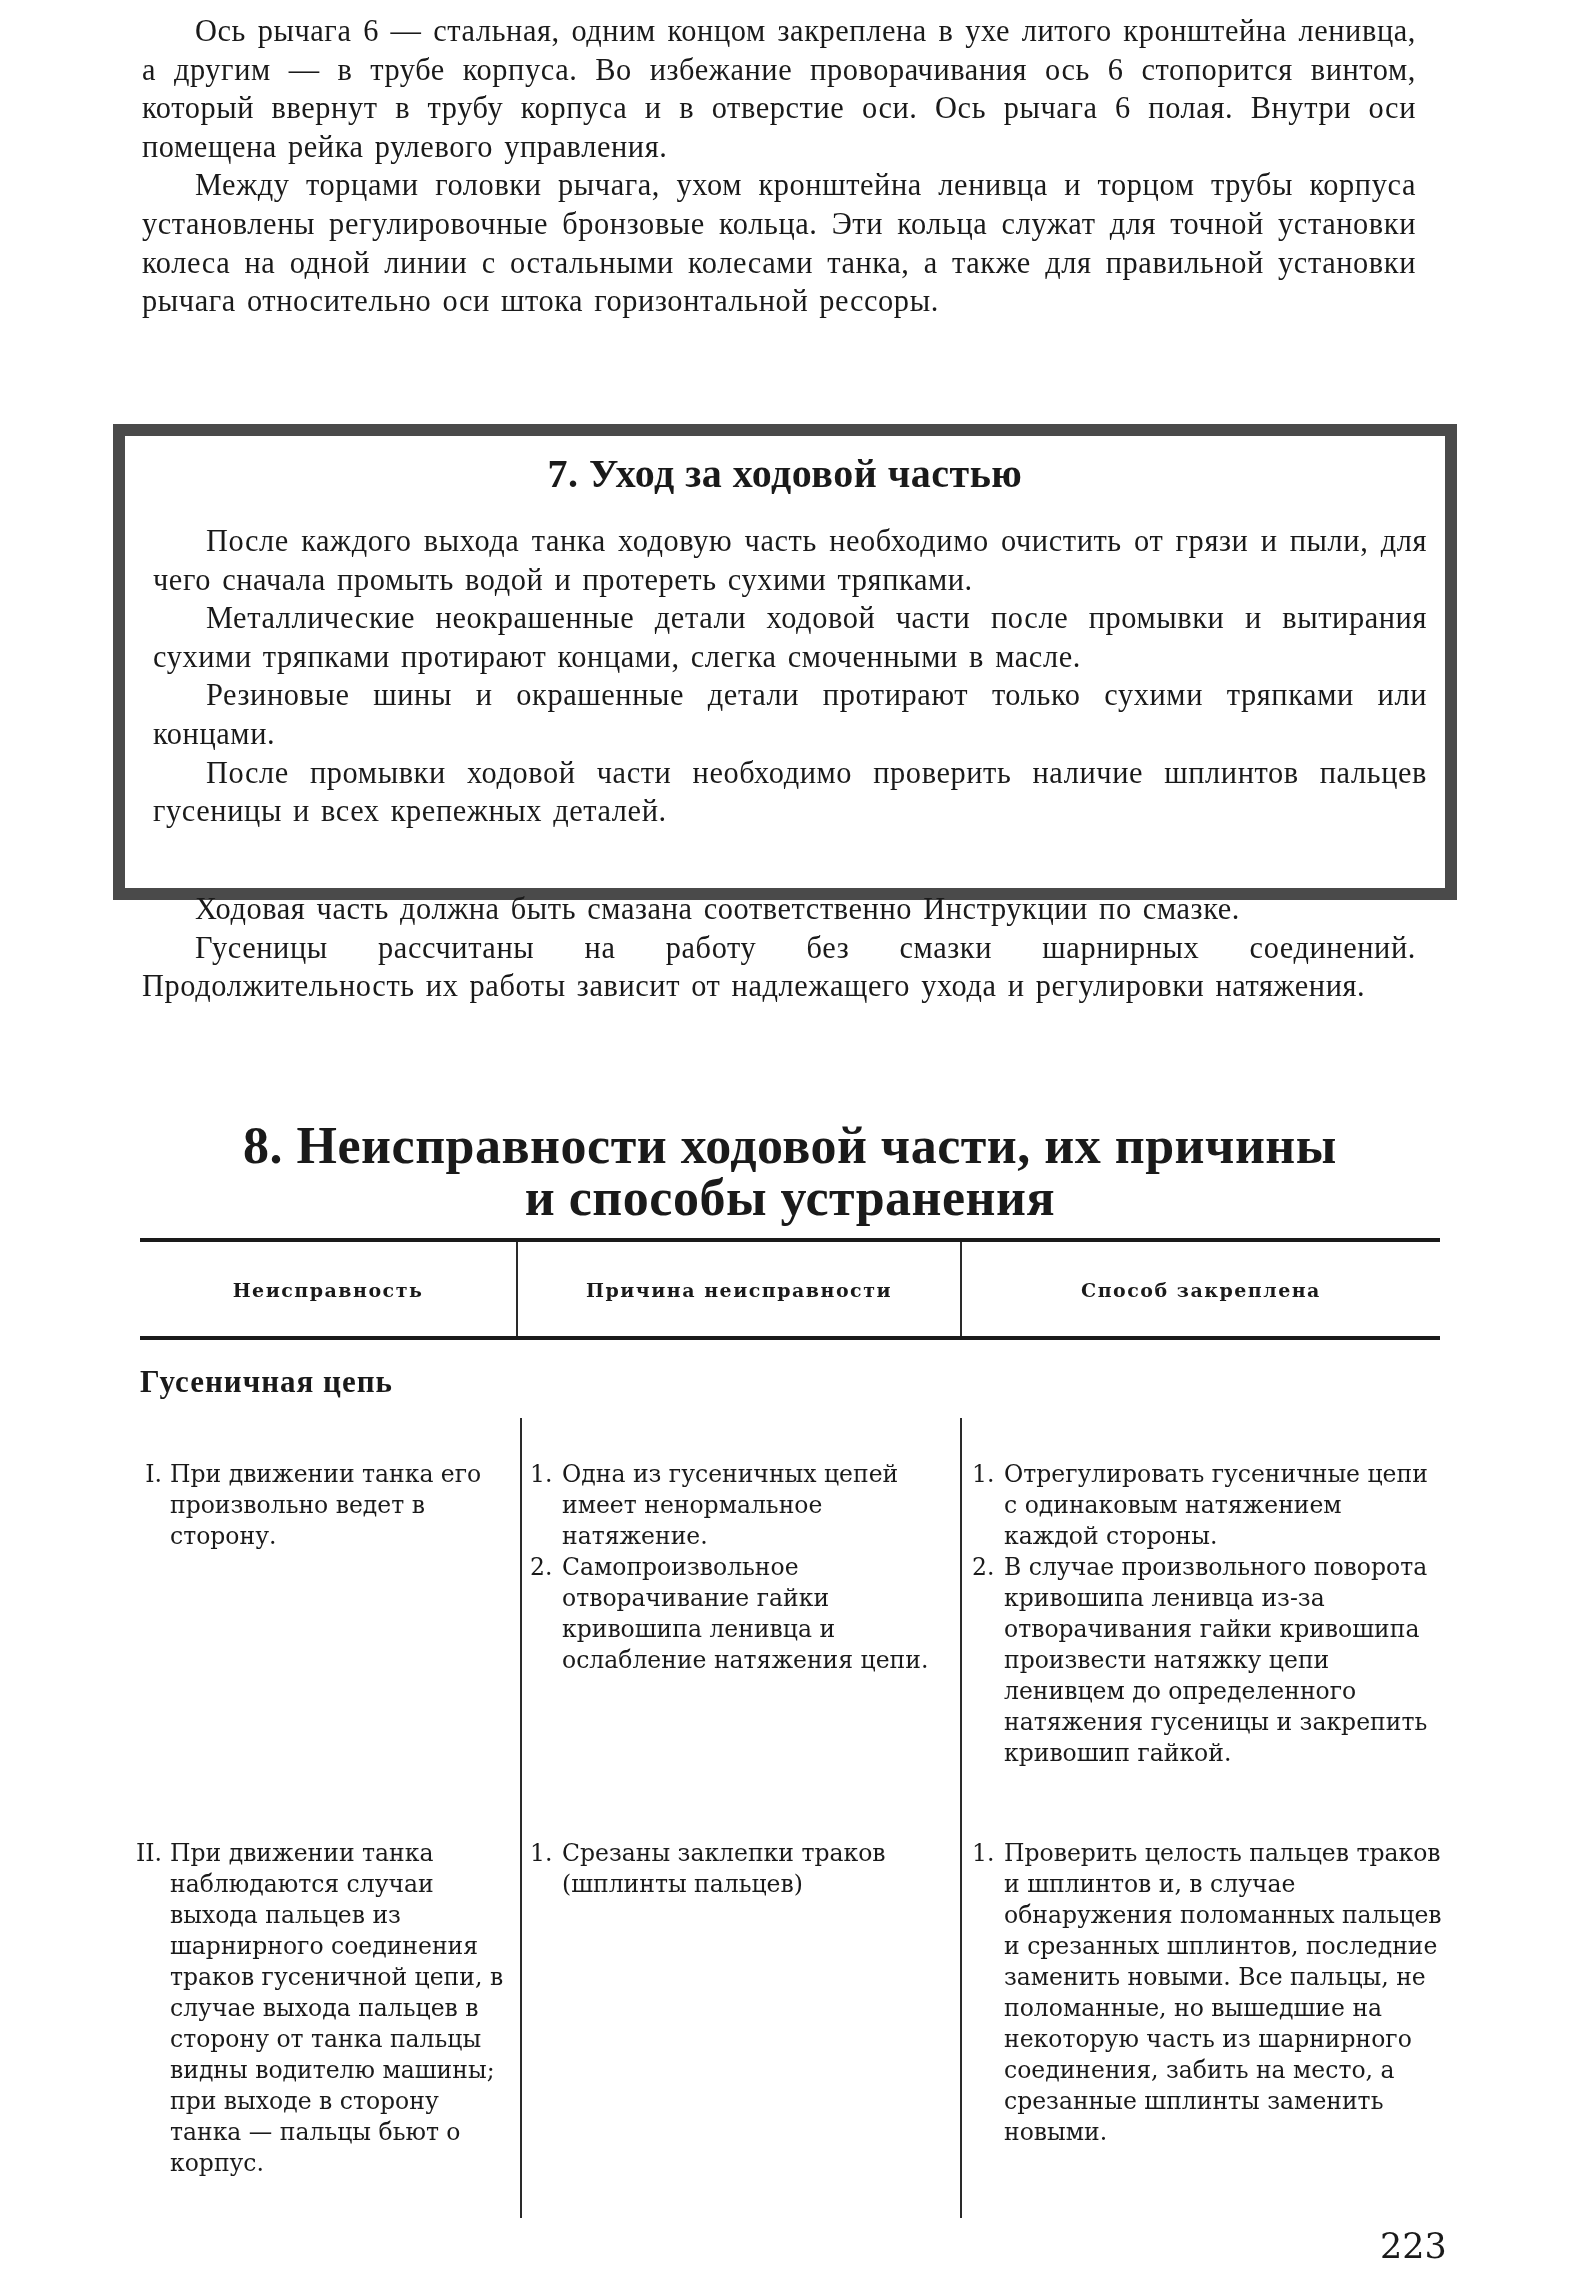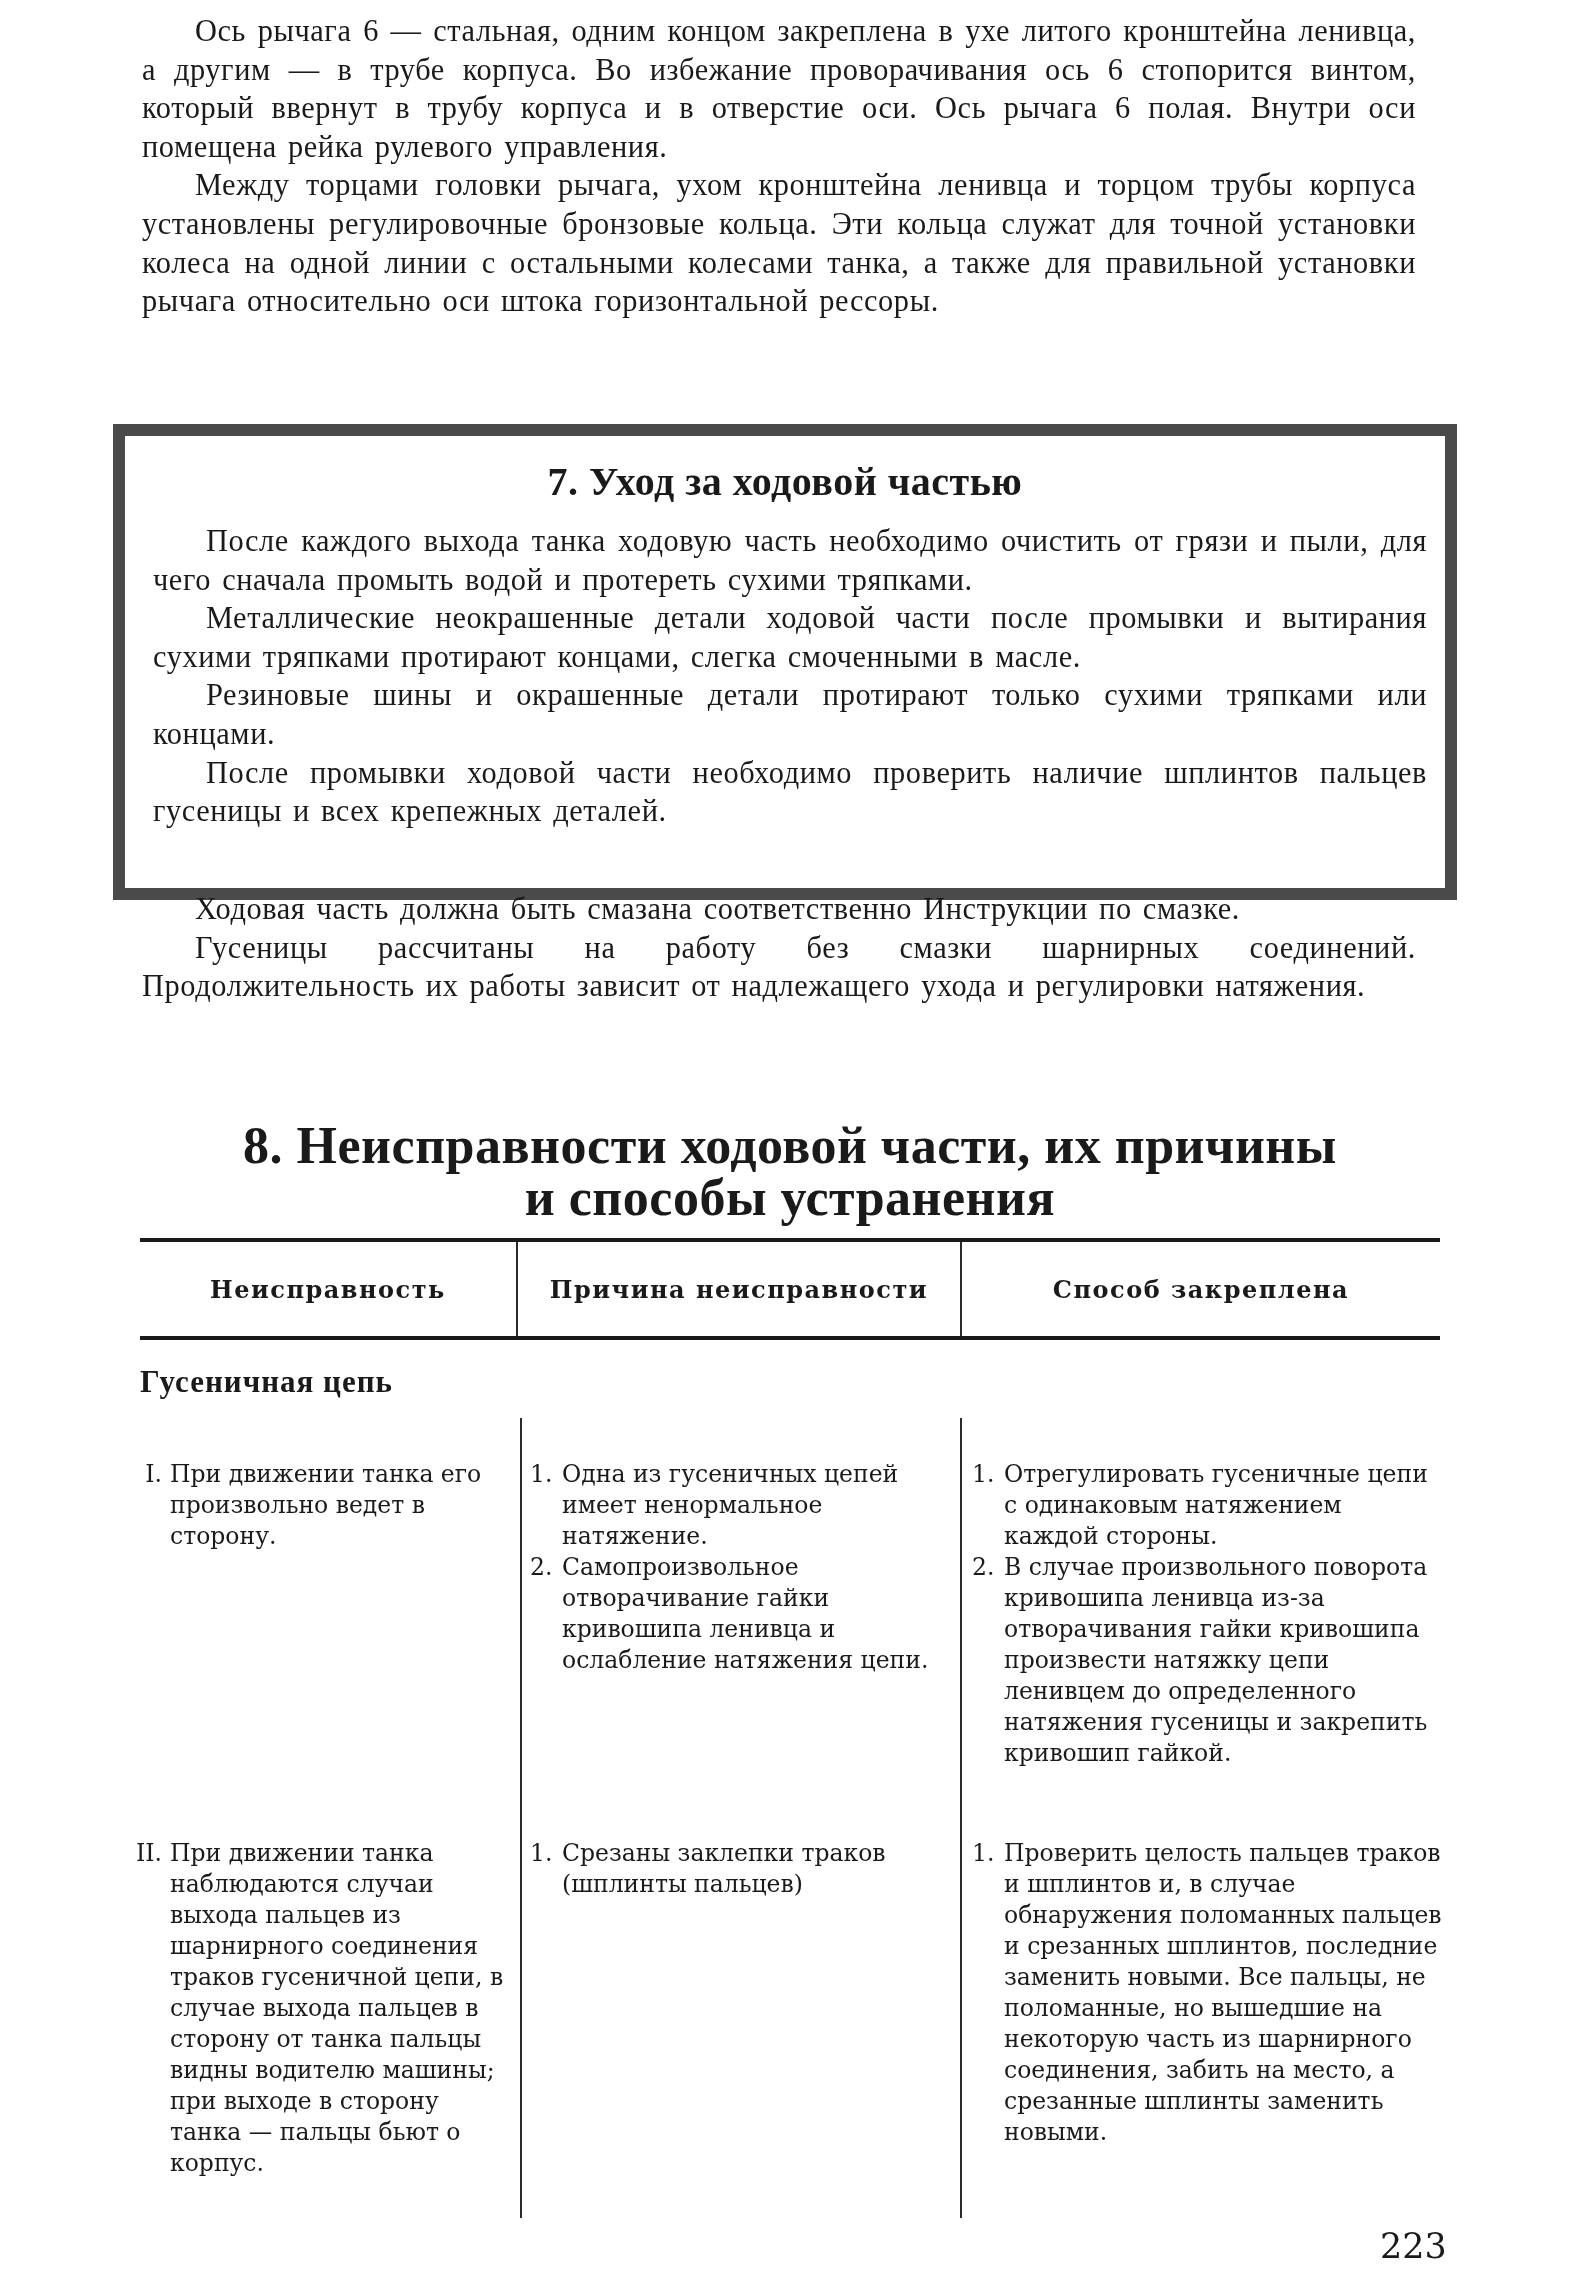--- a/index.html
+++ b/index.html
@@ -20,21 +20,21 @@
   .prose p.noindent { text-indent: 0; }
 
   #top-block { position: absolute; left: 142px; top: 12px; width: 1300px; }
 
   #highlight-box {
     position: absolute; left: 113px; top: 424px;
     width: 1320px; height: 452px;
     border: 12px solid #4a4a4a;
   }
   #sec7-title {
-    position: absolute; left: 0; right: 0; top: 22px;
+    position: absolute; left: 0; right: 0; top: 14px;
     text-align: center;
     font-family: "Liberation Serif", "DejaVu Serif", serif;
     font-weight: bold; font-size: 40px; letter-spacing: 0.5px;
   }
   #sec7-body { position: absolute; left: 28px; top: 86px; width: 1300px; }
 
   #after-block { position: absolute; left: 142px; top: 890px; width: 1300px; }
 
   #sec8-title {
     position: absolute; left: 140px; width: 1300px; top: 1120px;
@@ -49,21 +49,21 @@
 
   .vline { position: absolute; width: 2px; background: #2a2a2a; }
   #vh1 { left: 516px; top: 1242px; height: 94px; }
   #vh2 { left: 960px; top: 1242px; height: 94px; }
   #vb1 { left: 520px; top: 1418px; height: 800px; }
   #vb2 { left: 960px; top: 1418px; height: 800px; }
 
   .th {
     position: absolute; top: 1270px; height: 40px;
     font-family: "DejaVu Serif", serif; font-weight: bold;
-    font-size: 24px; letter-spacing: 1.5px; text-align: center;
+    font-size: 19px; letter-spacing: 1.5px; text-align: center;
     line-height: 40px;
   }
   #th1 { left: 140px; width: 376px; }
   #th2 { left: 518px; width: 442px; }
   #th3 { left: 962px; width: 478px; }
 
   #group-title {
     position: absolute; left: 140px; width: 1300px; top: 1364px;
     text-align: left;
     font-family: "Liberation Serif", "DejaVu Serif", serif;

